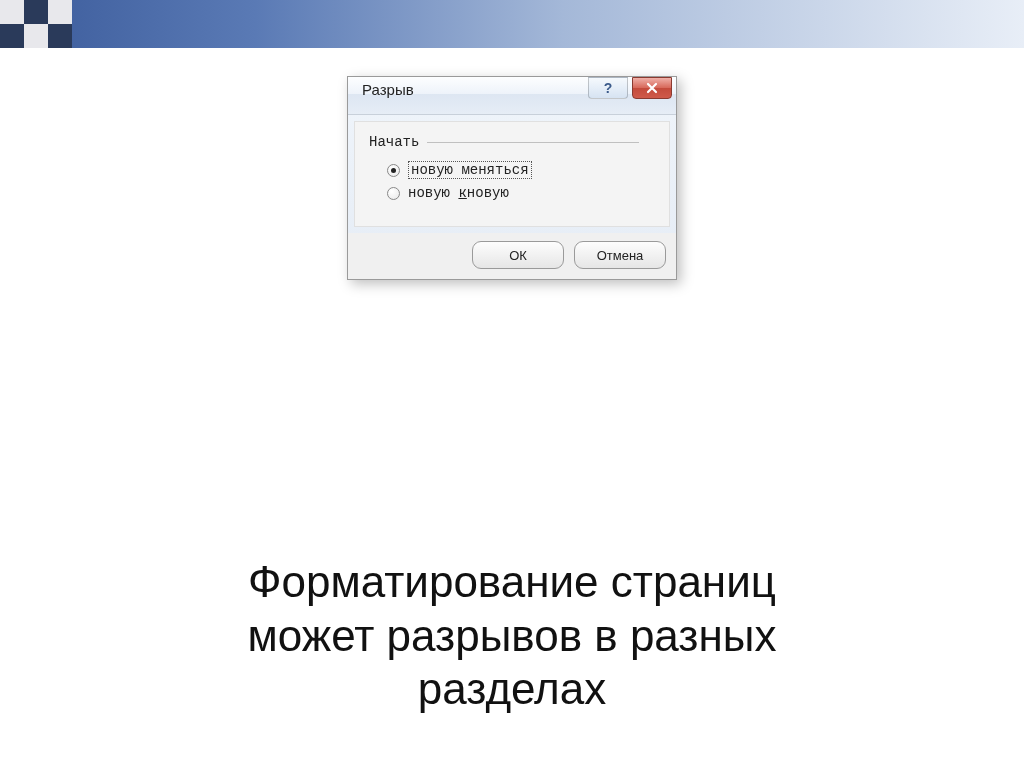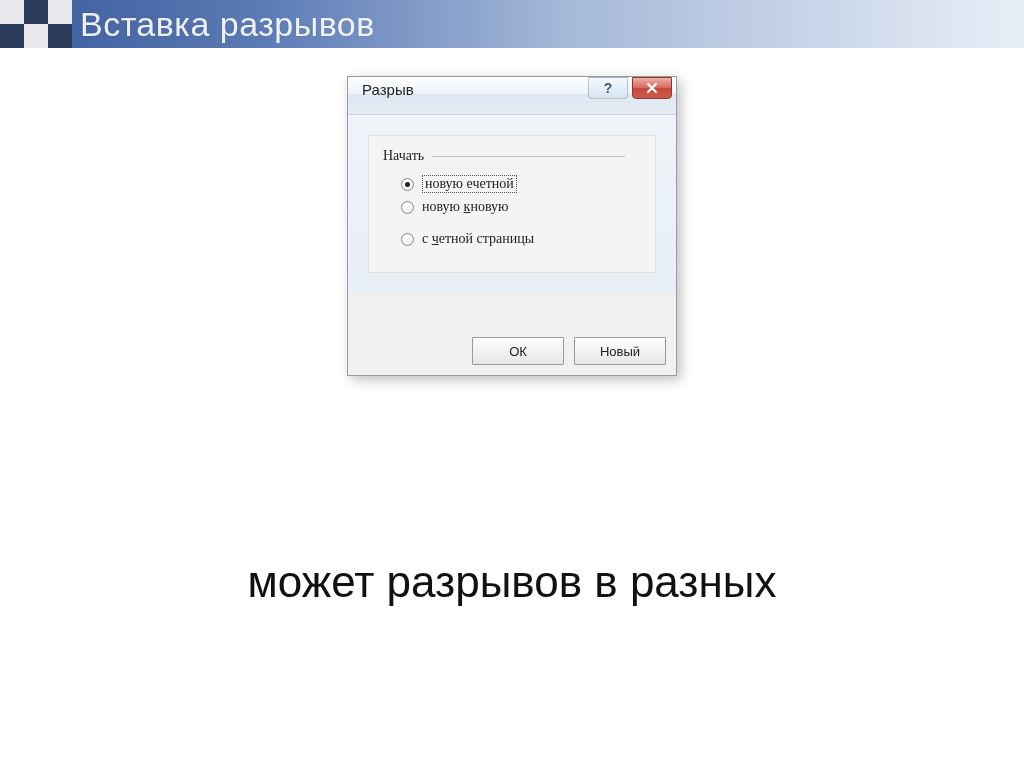--- a/index.html
+++ b/index.html
@@ -92,24 +92,24 @@
     font-family: "Segoe UI", Arial;
   }
   .tb-close {
     background: linear-gradient(to bottom,#f0b0a8 0%,#d86a5c 48%,#c44b3c 52%,#cf5a4a 100%);
     border-color:#8a3a30;
   }
   .tb-close svg { display:block; }
 
   .dialog-body {
     background: #f4f4f4;
-    margin: 20px;
+    margin: 6px;
     padding: 12px 30px 12px 14px;
     border: 1px solid #e0e0e0;
-    font-family: Liberation Serif, serif;
+    font-family: Liberation Mono, monospace;
     font-size: 14px;
     color: #222;
   }
 
   .group { margin-bottom: 10px; }
   .group-header {
     display: flex;
     align-items: center;
     margin-bottom: 8px;
     font-size: 14px;
@@ -156,29 +156,28 @@
     justify-content: flex-end;
     gap: 10px;
     padding: 8px 10px 10px 10px;
     background: #f0f0f0;
   }
   .dlg-btn {
     min-width: 92px;
     height: 28px;
     background: linear-gradient(to bottom,#fdfdfd,#e6e6e6);
     border: 1px solid #9a9a9a;
-    border-radius: 1px;
+    border-radius: 9px;
     font-family: Tahoma, sans-serif;
     font-size: 13px;
     color:#222;
     display:flex;
     align-items:center;
     justify-content:center;
     cursor:pointer;
-    margin-top:36px;
   }
 
   
   .caption {
     position: absolute;
     top: 555px;
     left: 0;
     right: 0;
     text-align: center;
     font-size: 44px;
@@ -192,21 +191,20 @@
 
 <div class="header-bar">
   <div class="header-squares">
     <span></span>
       <span class="dark"></span>
       <span></span>
     <span class="dark"></span>
       <span></span>
       <span class="dark"></span>
   </div>
-  <div class="header-title">Вставка разрывов</div>
 </div>
 
 <div class="dialog-wrap">
   <div class="dialog-titlebar">
     <div class="dialog-title">Разрыв</div>
     <div class="titlebar-buttons">
       <div class="tb-btn tb-help">
         <span>?</span>
       </div>
       <div class="tb-btn tb-close">
@@ -220,37 +218,35 @@
   <div class="dialog-body">
 
     <div class="group">
       <div class="group-header">
         <span>Начать</span>
         <span class="line"></span>
       </div>
 
       <div class="radio-row">
         <span class="radio selected"></span>
-        <span class="radio-label focused">новую ечетной</span>
+        <span class="radio-label focused">новую меняться</span>
       </div>
       <div class="radio-row">
         <span class="radio"></span>
         <span class="radio-label"><span>новую </span><span class="underline-accel">к</span><span>новую</span></span>
       </div>
     </div>
 
     <div class="group">
-      <div class="radio-row">
-        <span class="radio"></span>
-        <span class="radio-label"><span>с </span><span class="underline-accel">ч</span><span>етной страницы</span></span>
-      </div>
     </div>
   </div>
 
   <div class="dialog-footer">
     <div class="dlg-btn">ОК</div>
-    <div class="dlg-btn">Новый</div>
+    <div class="dlg-btn">Отмена</div>
   </div>
 </div>
 
 <div class="caption">
+  <div>Форматирование страниц</div>
   <div>может разрывов в разных</div>
+  <div>разделах</div>
 </div>
 
 </body></html>

